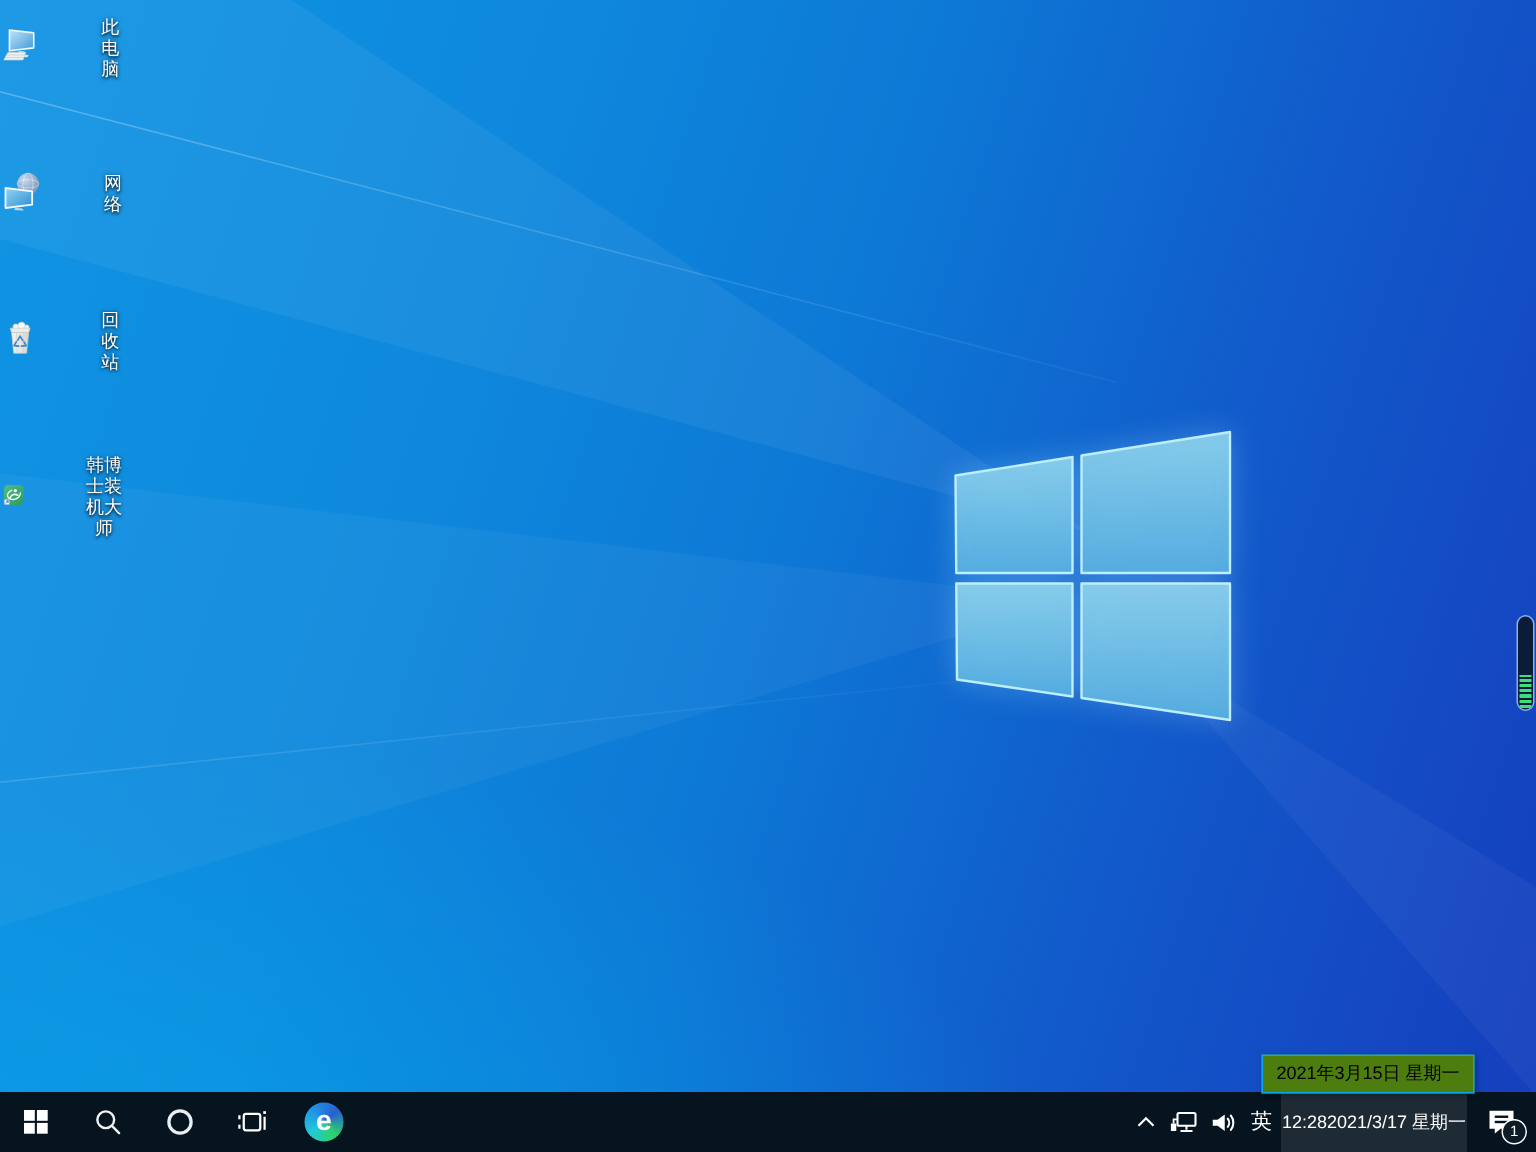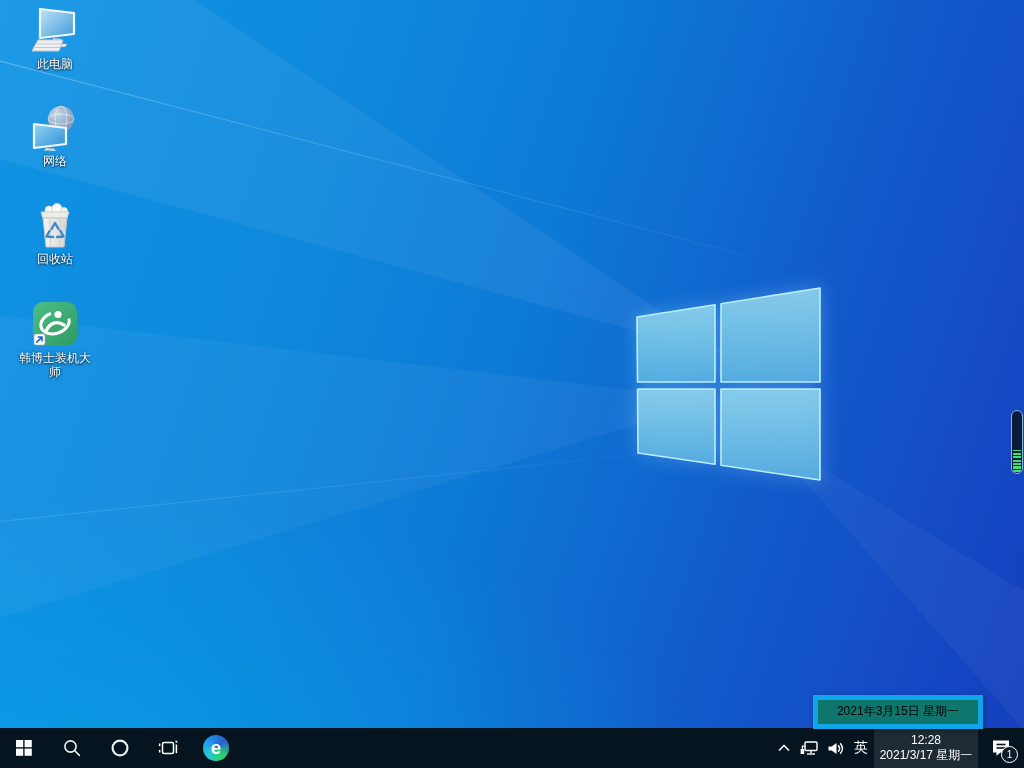--- a/index.html
+++ b/index.html
@@ -16,48 +16,48 @@
   }
   .beam{position:absolute;inset:0;pointer-events:none;}
   .beam-1{background:rgba(255,255,255,.055);clip-path:polygon(726px 355px,-90px -190px,-90px 135px);}
   .beam-2{background:rgba(255,255,255,.045);clip-path:polygon(718px 400px,-90px 305px,-90px 645px);}
   .beam-3{background:rgba(255,255,255,.04);clip-path:polygon(760px 430px,1120px 650px,1120px 840px);}
   .ray-line{position:absolute;height:1px;background:linear-gradient(to right,rgba(255,255,255,.28),rgba(255,255,255,.05));transform-origin:left top;pointer-events:none;}
   .ray-a{left:-10px;top:58px;width:780px;transform:rotate(14.6deg);}
   .ray-b{left:-10px;top:522px;width:660px;transform:rotate(-6deg);opacity:.55;}
   .win-logo{position:absolute;left:0;top:0;z-index:2;filter:drop-shadow(0 0 10px rgba(170,235,255,.30));}
   
-  .icon-cell{position:absolute;left:15px;width:80px;display:flex;flex-direction:column;align-items:center;z-index:5;cursor:default;}
+  .icon-cell{position:absolute;left:2px;width:80px;display:flex;flex-direction:row;align-items:center;z-index:5;cursor:default;gap:40px;}
   .icon-cell .glyph{width:48px;height:48px;display:block;}
   .icon-label{margin-top:3px;max-width:78px;text-align:center;font-size:12px;line-height:14px;color:#fff;
     text-shadow:0 1px 2px rgba(0,0,0,.75),0 0 3px rgba(0,0,0,.5);word-break:break-all;}
   
   .side-indicator{position:absolute;right:1px;top:410px;width:10px;height:62px;z-index:6;
     border:1px solid #86b4e6;border-radius:6px;background:#0a1c38;overflow:hidden;}
   .side-indicator .level{position:absolute;left:1px;right:1px;bottom:1px;height:36%;
     background:repeating-linear-gradient(to top,#3ede7e 0 2px,#0a1c38 2px 3.5px);}
   
-  .tooltip{position:absolute;right:41px;bottom:39px;z-index:20;background:#0f766e;color:#000;
-    border:5px solid #0ea5e9;padding:3px 19px 4px;font-size:12px;white-space:nowrap;
+  .tooltip{position:absolute;right:41px;bottom:39px;z-index:20;background:#4d7c0f;color:#000;
+    border:1px solid #0ea5e9;padding:3px 9px 4px;font-size:12px;white-space:nowrap;
     box-shadow:1px 1px 4px rgba(0,0,0,.35);}
   
   .taskbar{position:absolute;left:0;right:0;bottom:0;height:40px;background:#05141f;z-index:10;
     display:flex;align-items:stretch;}
   .tb-left{display:flex;}
   .tb-btn{width:48px;height:40px;display:flex;align-items:center;justify-content:center;}
   .edge-circle{width:26px;height:26px;border-radius:50%;
     background:conic-gradient(from 140deg,#2bd46a,#22c9d6,#1f93e8,#2a5fd0,#2bd46a);
     display:flex;align-items:center;justify-content:center;}
   .edge-circle span{color:#fff;font-size:19px;font-weight:bold;line-height:1;transform:translateY(-1px);}
   .tb-spacer{flex:1;}
   .tray{display:flex;align-items:stretch;}
   .tray-item{display:flex;align-items:center;justify-content:center;height:40px;}
   .w24{width:24px;} .w26{width:26px;}
   .ime{color:#fff;font-size:14px;width:26px;}
-  .clock{width:104px;flex-direction:column;color:#fff;font-size:12px;line-height:15px;
+  .clock{width:124px;color:#fff;font-size:12px;line-height:15px;
     background:rgba(255,255,255,.10);}
   .action-center{width:46px;position:relative;}
   .badge{position:absolute;right:6px;bottom:5px;width:15px;height:15px;border-radius:50%;
     background:#0c1b26;border:1.5px solid #fff;color:#fff;font-size:10px;line-height:15px;
     text-align:center;box-sizing:content-box;}
 </style>
 </head>
 <body>
 
 <div class="wallpaper">

